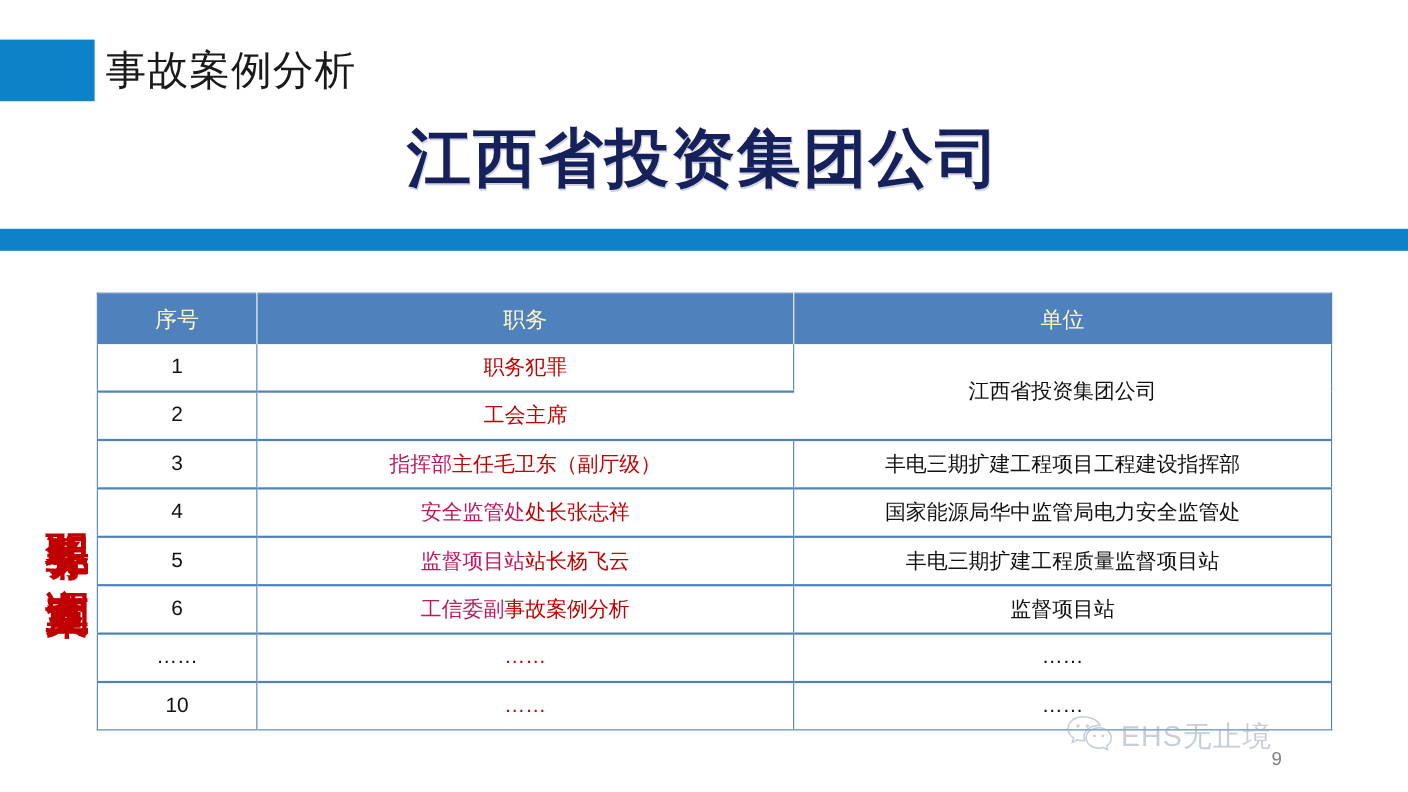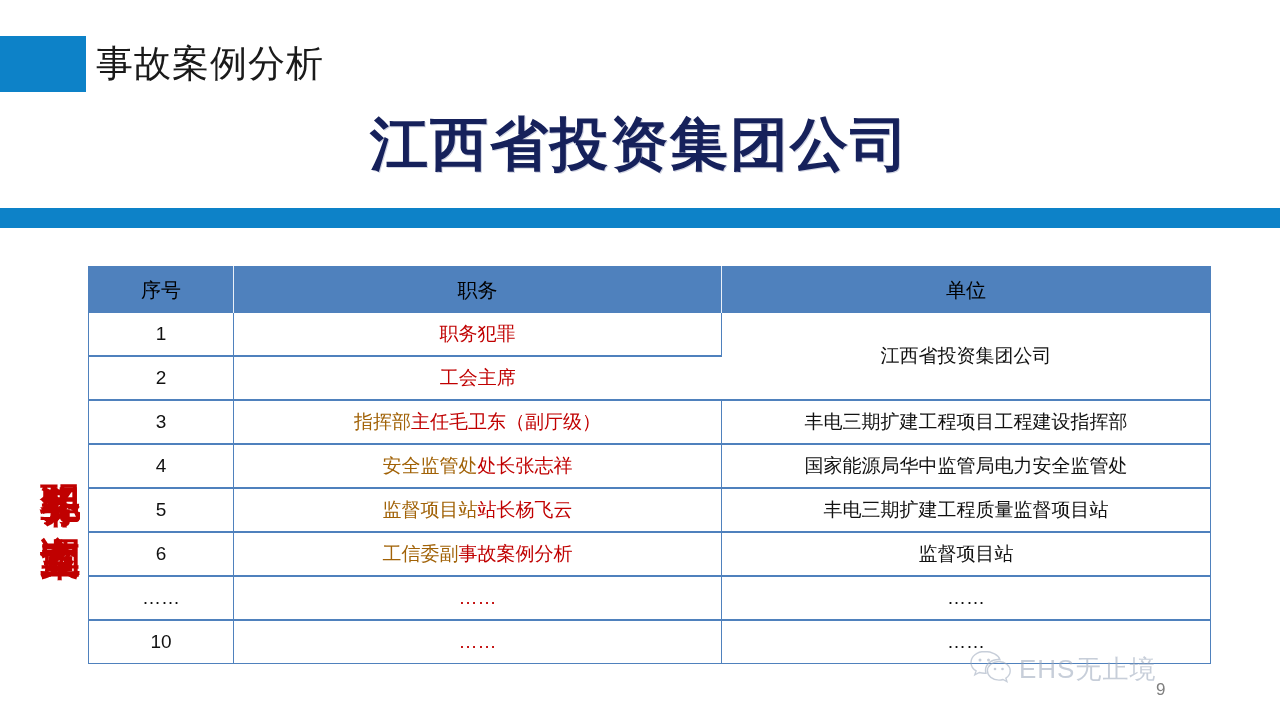--- a/index.html
+++ b/index.html
@@ -95,21 +95,21 @@
     border-collapse: collapse;
     table-layout: fixed;
     border: 1px solid #4f81bd;
   }
   table.data-table col.c1 { width: 145px; }
   table.data-table col.c2 { width: 488px; }
   table.data-table col.c3 { width: 489px; }
 
   table.data-table thead th {
     background: #4f81bd;
-    color: #000000;
+    color: #fef9c3;
     font-weight: 400;
     font-size: 20px;
     height: 44px;
     border: none;
     border-right: 1px solid #eaf0f8;
     text-align: center;
     vertical-align: middle;
   }
   table.data-table thead th:last-child { border-right: none; }
 
@@ -127,21 +127,21 @@
   }
   table.data-table tbody td:last-child { border-right: none; text-align: center; }
   table.data-table tbody tr:last-child td { border-bottom: none; }
 
   
   td.merged {
     border-bottom: 2px solid #4f81bd;
   }
 
   .red { color: #c00000; }
-  .black { color: #a16207; }
+  .black { color: #be185d; }
 
   
   .watermark {
     position: absolute;
     left: 969px;
     top: 645px;
     width: 270px;
     height: 48px;
     display: flex;
     align-items: center;

